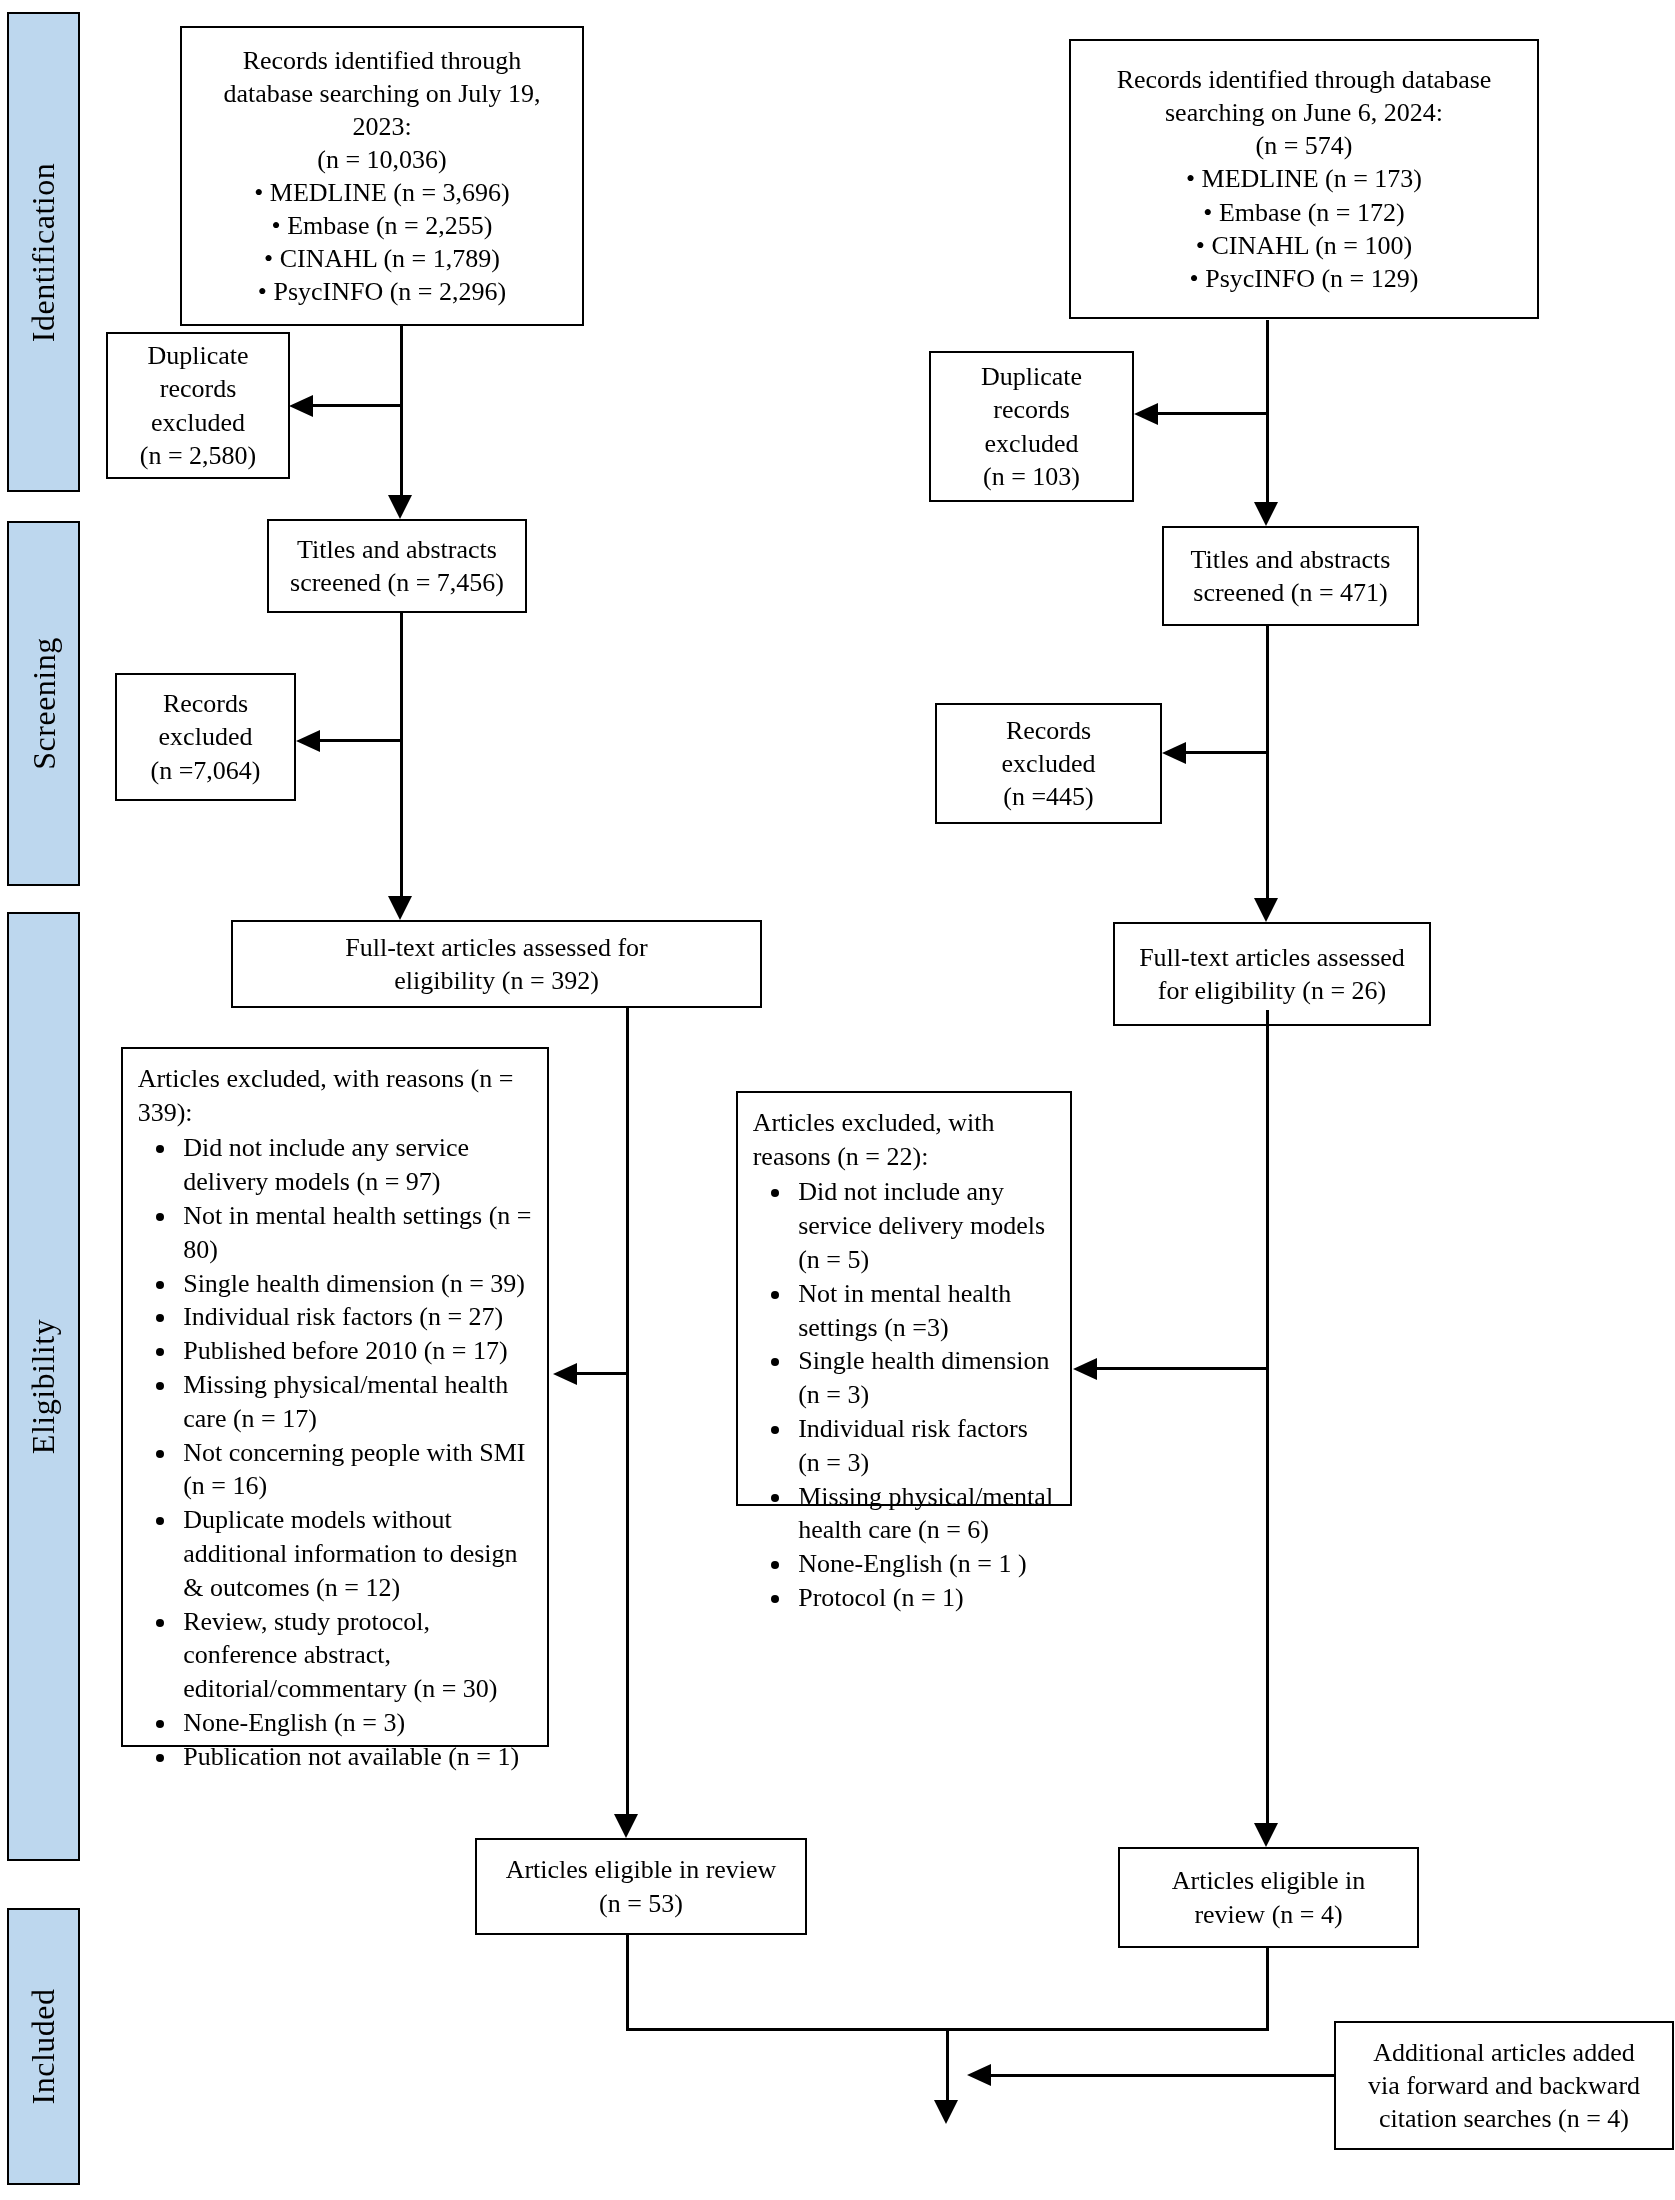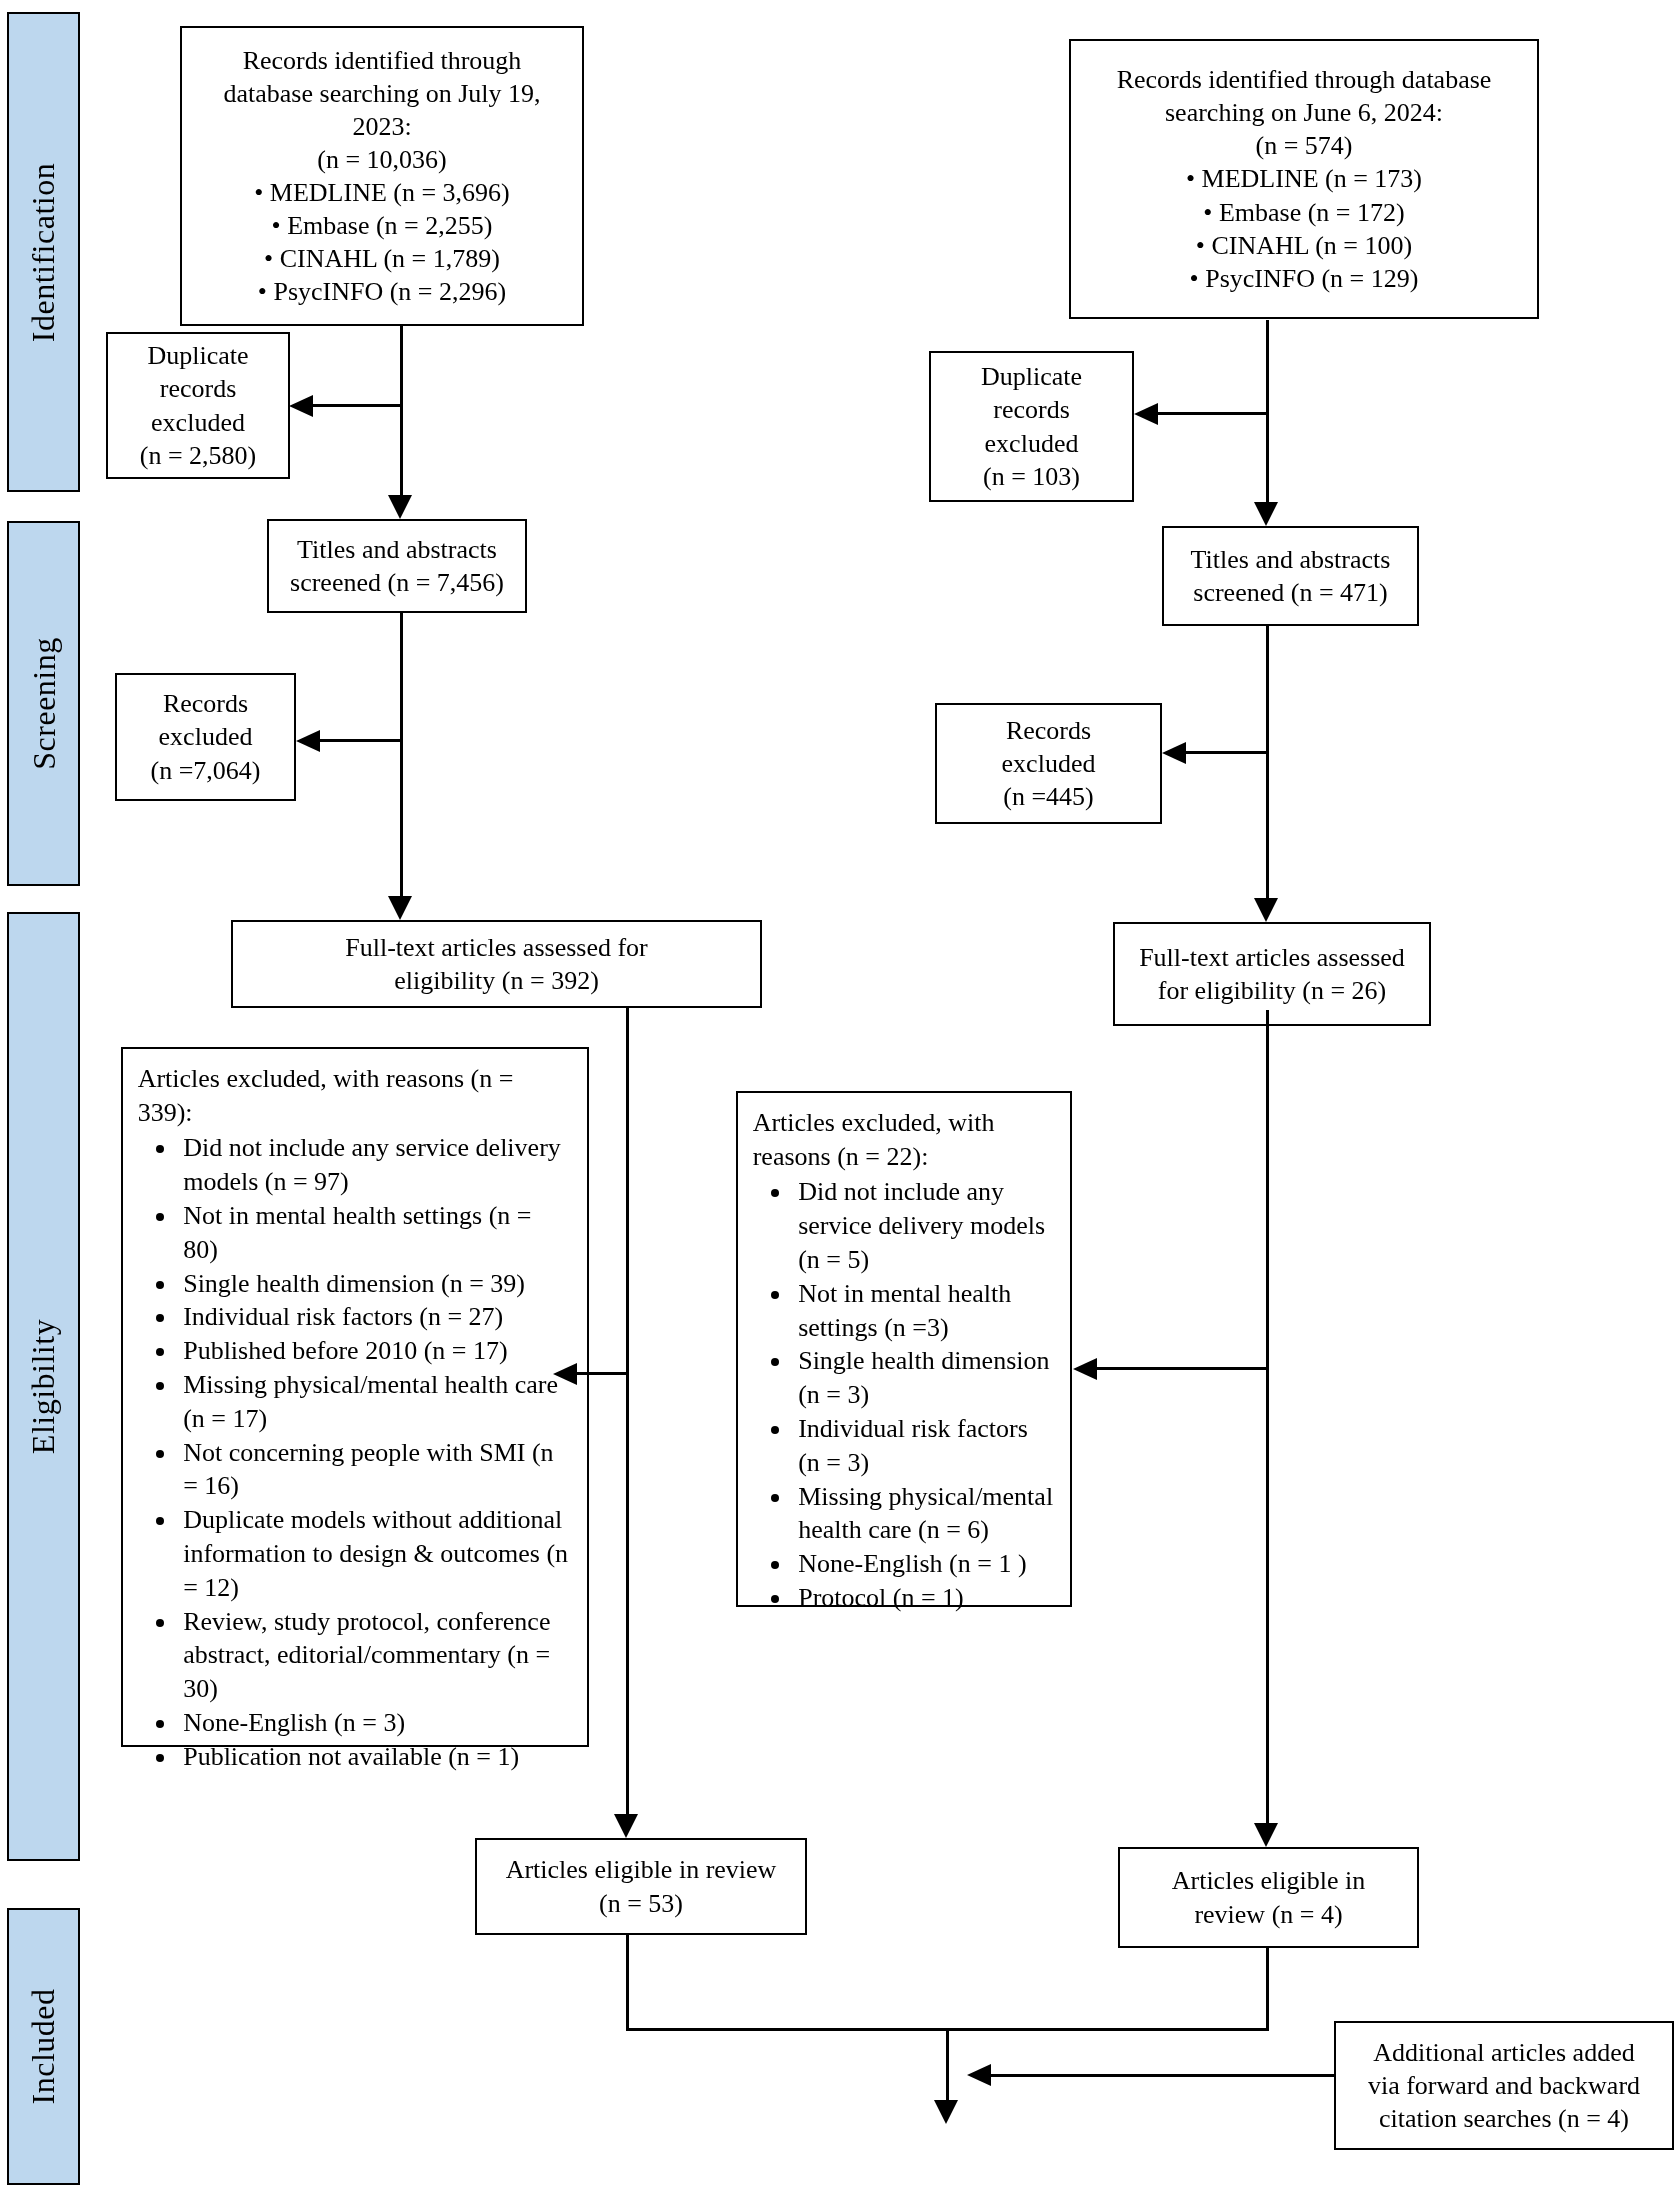--- a/index.html
+++ b/index.html
@@ -76,22 +76,22 @@
   #box-left-identified{left:180px;top:26px;width:404px;height:300px;}
   #box-right-identified{left:1069px;top:39px;width:470px;height:280px;}
   #box-left-duplicates{left:106px;top:332px;width:184px;height:147px;}
   #box-right-duplicates{left:929px;top:351px;width:205px;height:151px;}
   #box-left-screened{left:267px;top:519px;width:260px;height:94px;}
   #box-right-screened{left:1162px;top:526px;width:257px;height:100px;}
   #box-left-records-excluded{left:115px;top:673px;width:181px;height:128px;}
   #box-right-records-excluded{left:935px;top:703px;width:227px;height:121px;}
   #box-left-fulltext{left:231px;top:920px;width:531px;height:88px;}
   #box-right-fulltext{left:1113px;top:922px;width:318px;height:104px;}
-  #box-left-reasons{left:121px;top:1047px;width:468px;height:700px;}
-  #box-right-reasons{left:736px;top:1091px;width:336px;height:516px;}
+  #box-left-reasons{left:121px;top:1047px;width:428px;height:700px;}
+  #box-right-reasons{left:736px;top:1091px;width:336px;height:415px;}
   #box-left-eligible{left:475px;top:1838px;width:332px;height:97px;}
   #box-right-eligible{left:1118px;top:1847px;width:301px;height:101px;}
   #box-additional{left:1334px;top:2021px;width:340px;height:129px;}
   #box-final{left:678px;top:2124px;width:539px;height:73px;}
 </style>
 </head>
 <body>
 
 <div class="canvas">
 

